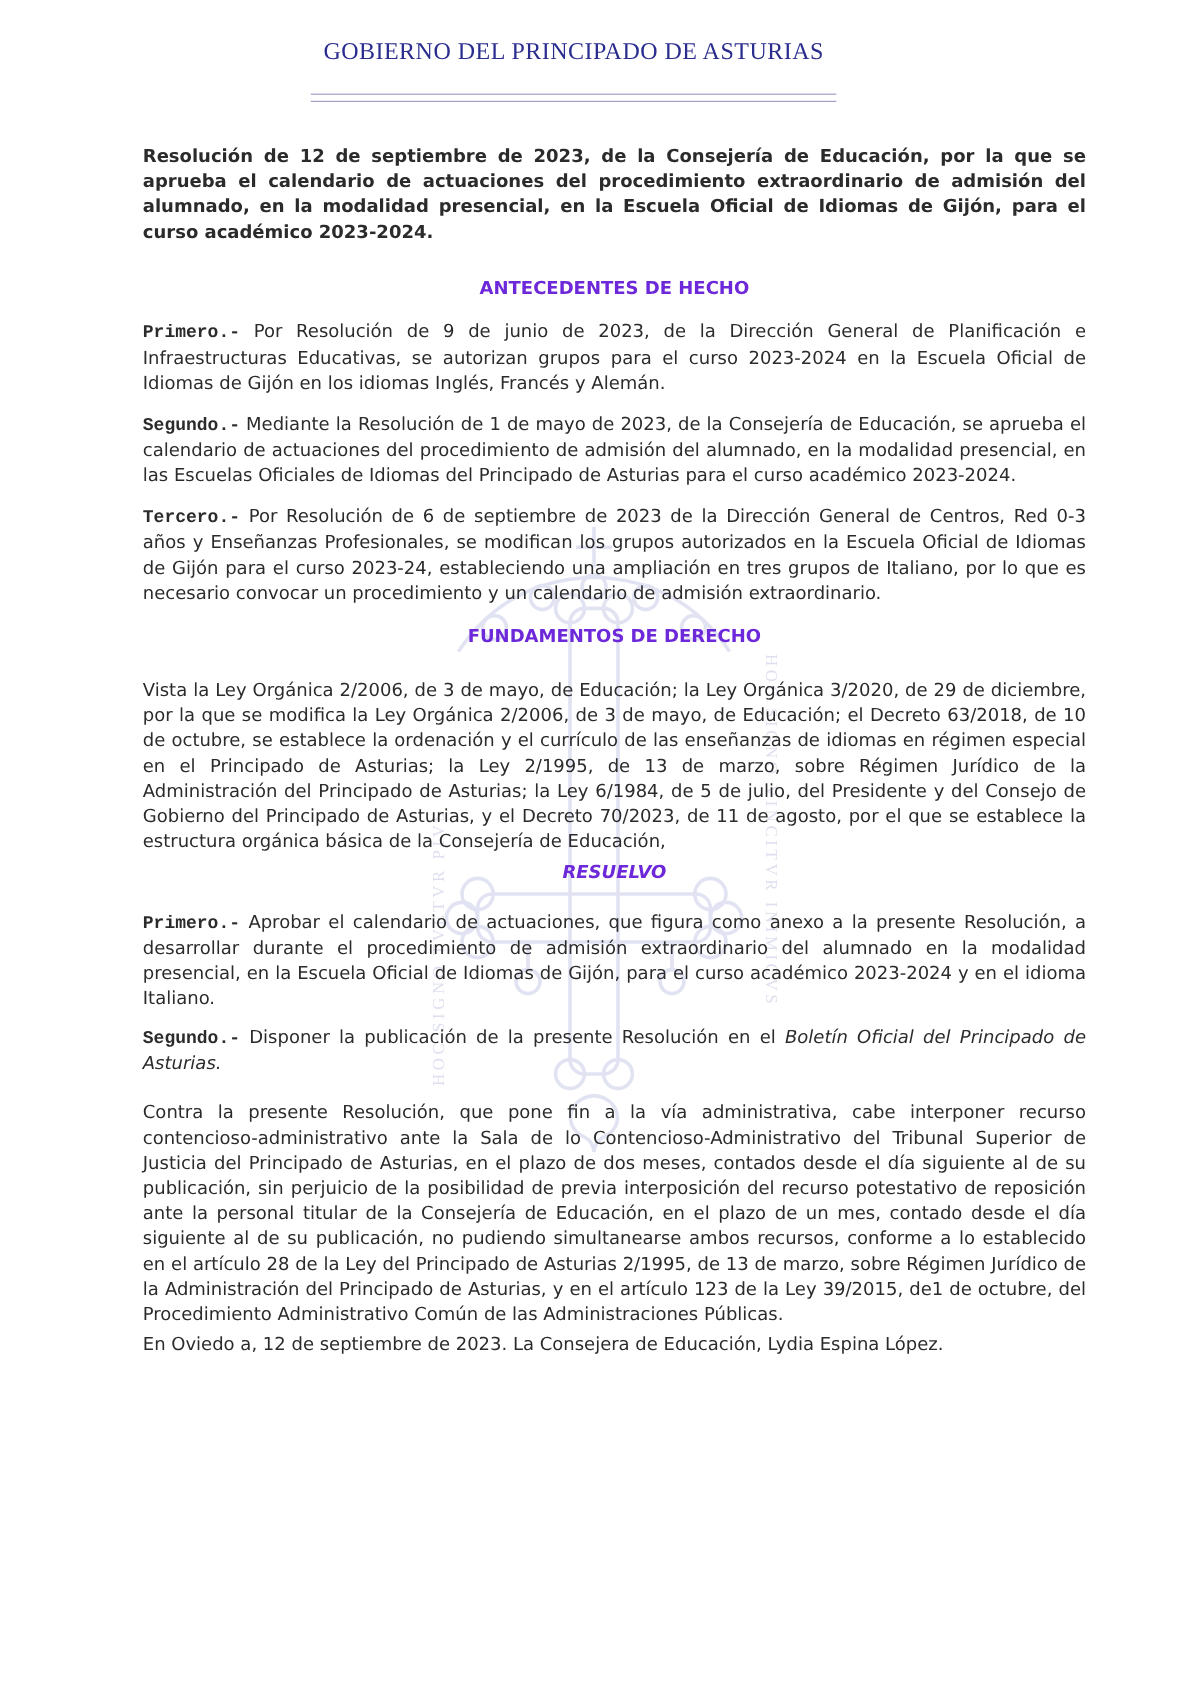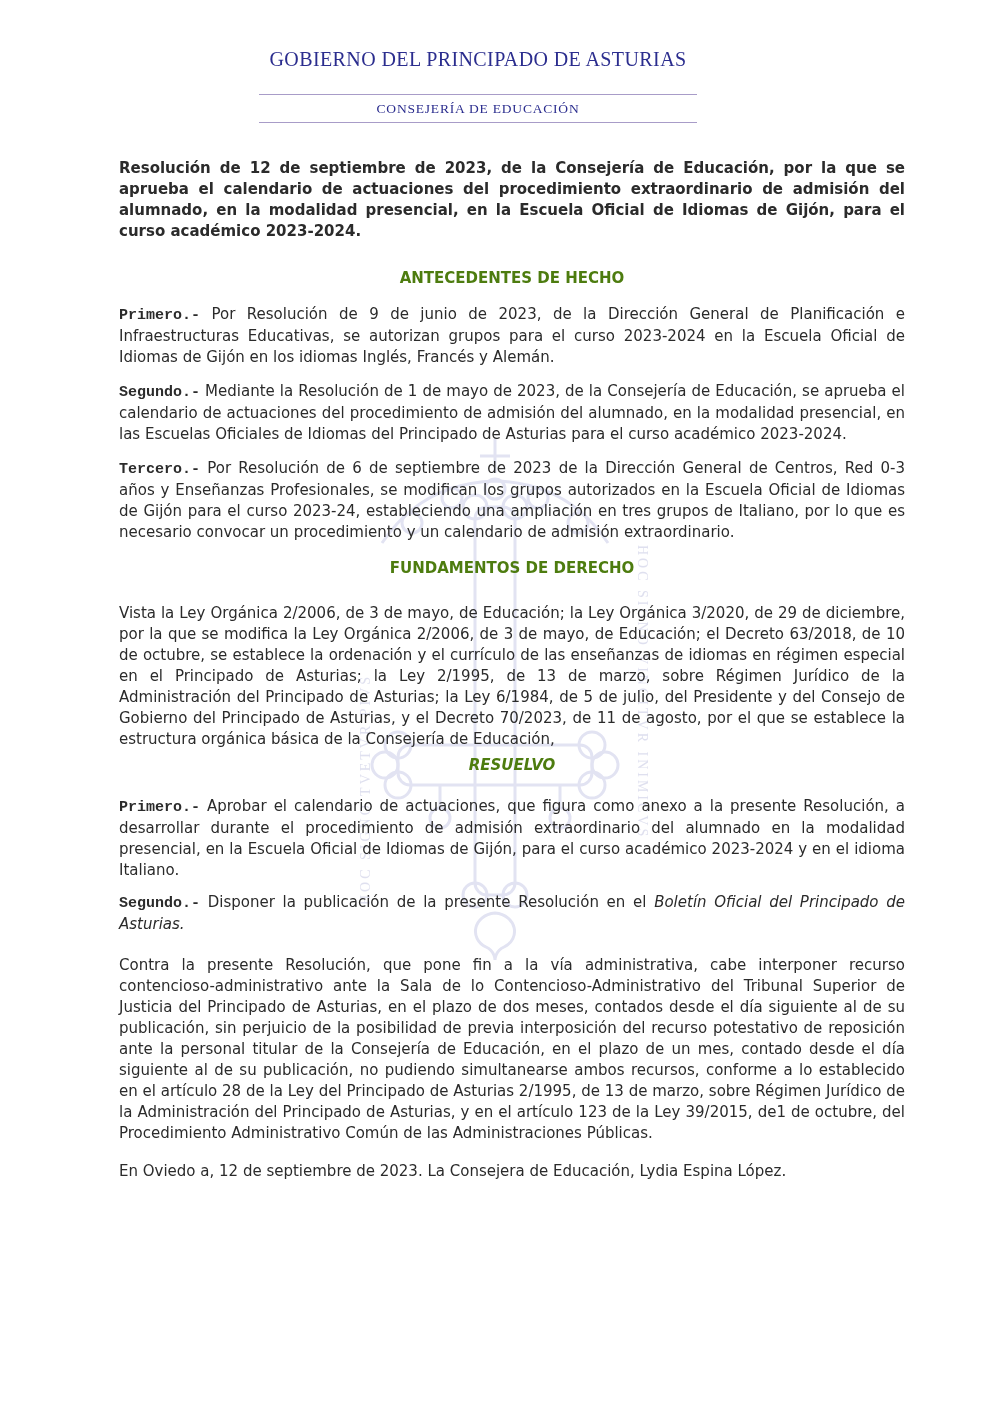--- a/index.html
+++ b/index.html
@@ -24,21 +24,21 @@
     left: 340px;
     top: 435px;
     width: 320px;
     height: 545px;
     z-index: 0;
     pointer-events: none;
   }
   .content {
     position: relative;
     z-index: 1;
-    padding: 48px 95px 0 119px;
+    padding: 32px 95px 0 119px;
     font-size: 15px;
     line-height: 21px;
     color: #2b2b2b;
   }
   .letterhead {
     width: 438px;
     margin-left: 140px;
     text-align: center;
   }
   .gov-name {
@@ -72,30 +72,30 @@
   .doc-title {
     font-weight: bold;
     margin: 35px 0 12px 0;
   }
   h2 {
     font-size: 15px;
     line-height: 21px;
     font-weight: bold;
     text-align: center;
     margin: 0;
-    color: #4d7c0f;
+    color: #6d28d9;
   }
   h2.antecedentes { margin: 26px 0 15px 0; }
   h2.fundamentos  { margin: 15px 0 24px 0; }
   h2.resuelvo     { margin: 5px 0 20px 0; font-style: italic; }
   p.no-gap        { margin-bottom: 0; }
   p.r-primero     { margin-bottom: 11px; }
   p.r-segundo     { margin-bottom: 20px; }
   p.signature {
-    margin: 17px 0 0 0;
+    margin: 4px 0 0 0;
     text-align: left;
   }
   .wm-stroke {
     fill: none;
     stroke: #e2e3f2;
     stroke-width: 3;
   }
   .wm-text {
     fill: #dfe0ef;
     font-family: "Liberation Serif", "DejaVu Serif", serif;
@@ -141,21 +141,20 @@
 
     <text class="wm-text" transform="translate(30 470) rotate(-90)">HOC SIGNO TVETVR PIVS</text>
     <text class="wm-text" transform="translate(298 110) rotate(90)">HOC SIGNO VINCITVR INIMICVS</text>
   </svg>
 
   <div class="content">
 
     <header class="letterhead">
       <div class="gov-name">GOBIERNO DEL PRINCIPADO DE ASTURIAS</div>
       <hr class="lh-rule top">
-      <div class="dept-name">CONSEJERÍA DE EDUCACIÓN</div>
       <hr class="lh-rule bottom">
     </header>
 
     <main>
 
       <p class="doc-title">Resolución de 12 de septiembre de 2023, de la Consejería de Educación, por la que se aprueba el calendario de actuaciones del procedimiento extraordinario de admisión del alumnado, en la modalidad presencial, en la Escuela Oficial de Idiomas de Gijón, para el curso académico 2023-2024.</p>
 
       <h2 class="antecedentes">ANTECEDENTES DE HECHO</h2>
 
       <p><b>Primero.-</b><span> Por Resolución de 9 de junio de 2023, de la Dirección General de Planificación e Infraestructuras Educativas, se autorizan grupos para el curso 2023-2024 en la Escuela Oficial de Idiomas de Gijón en los idiomas Inglés, Francés y Alemán.</span></p>

